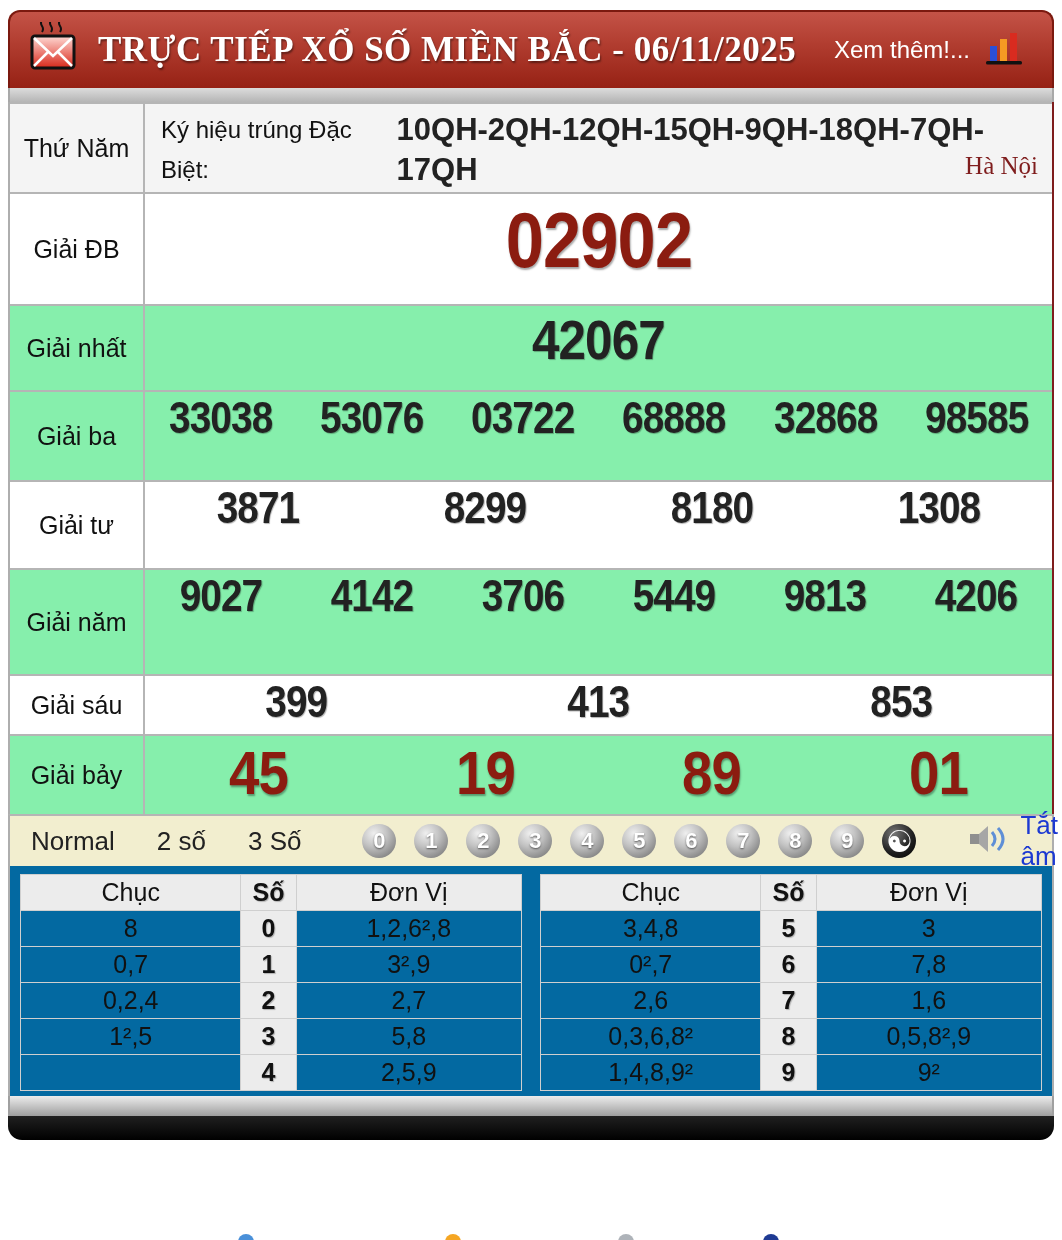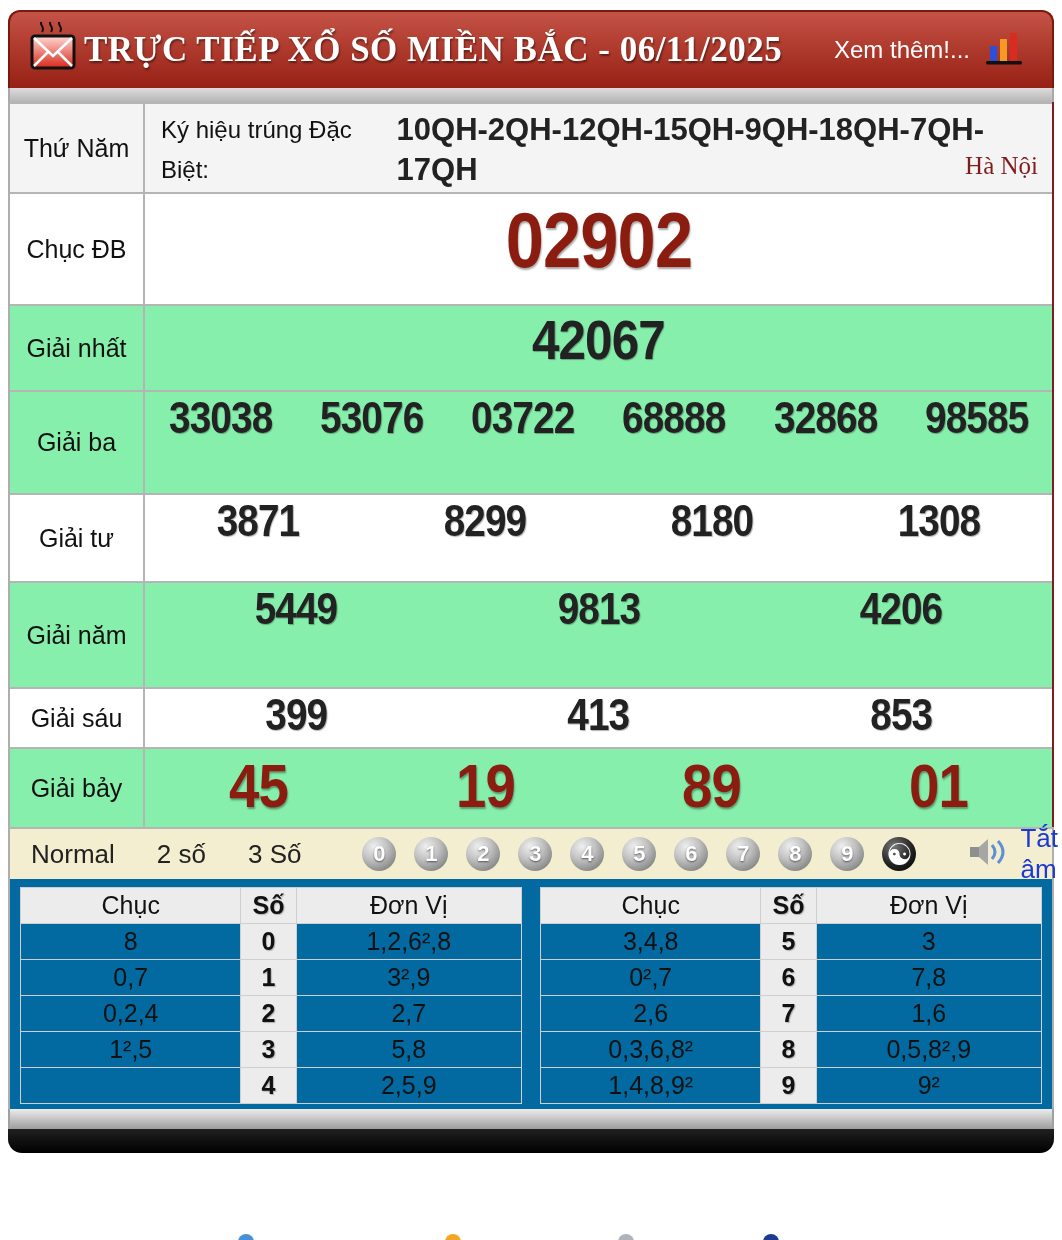--- a/index.html
+++ b/index.html
@@ -7,21 +7,21 @@
     font-family:"Liberation Sans", sans-serif; position:relative; }
   .widget { width:1046px; margin:10px 8px 0 8px; }
 
   
   .hdr { height:78px; border:2px solid #7b190f; border-bottom:none;
     border-radius:12px 12px 0 0;
     background:linear-gradient(180deg,#c45347 0%, #b23e31 40%, #962114 100%);
     display:flex; align-items:center; padding:0 18px; }
   .hdr-title { font-family:"Liberation Serif", serif; font-weight:bold;
     font-size:35px; color:#fff; text-shadow:1px 2px 2px rgba(0,0,0,.45);
-    margin-left:6px; letter-spacing:.5px; white-space:nowrap; }
+    margin-left:20px; letter-spacing:.5px; white-space:nowrap; }
   .hdr-more { margin-left:auto; color:#fff; font-size:24px; white-space:nowrap; }
   .hdr-chart { margin-left:14px; margin-right:10px; }
 
   
   .strip { height:14px; background:linear-gradient(#dcdcdc,#b5b5b5);
     border-left:2px solid #a9a9a9; border-right:2px solid #a9a9a9; }
 
   
   .ptable { border-left:2px solid #aeaeae; border-right:2px solid #7f1d1d; background:#fff; }
   .prow { display:flex; border-top:2px solid #b5b5b5; }
@@ -35,21 +35,21 @@
   .pnum { display:inline-block; font-weight:bold; color:#222;
     transform:scaleX(.88); letter-spacing:-1px;
     text-shadow:1px 1px 1px rgba(0,0,0,.3); line-height:1.2; }
   .n-std  { font-size:44px; }
   .n-1st  { font-size:56px; }
   .n-db   { font-size:78px; color:#8b1c10; text-shadow:1px 2px 2px rgba(0,0,0,.35); }
   .n-7th  { font-size:62px; color:#8b1c10; text-shadow:1px 2px 2px rgba(0,0,0,.35); }
   .r-db   { height:112px; }
   .r-1st  { height:86px; }
   .r-2nd  { height:64px; }
-  .r-3rd  { height:103px; }
+  .r-3rd  { height:90px; }
   .r-4th  { height:88px; }
   .r-5th  { height:106px; }
   .r-6th  { height:60px; }
   .r-7th  { height:80px; }
 
   
   .r-sign { height:90px; background:#f4f4f4; }
   .sign-body { position:relative; padding:6px 14px 4px 16px; line-height:40px; }
   .sign-prefix { font-size:24px; color:#111; }
   .sign-codes { font-size:31px; font-weight:bold; color:#222; letter-spacing:0; }
@@ -137,21 +137,21 @@
     <div class="prow r-sign">
       <div class="plabel">Thứ Năm</div>
       <div class="pbody sign-body">
         <span class="sign-prefix">Ký hiệu trúng Đặc Biệt: </span>
           <span class="sign-codes">10QH-2QH-12QH-15QH-9QH-18QH-7QH-17QH</span>
         <span class="sign-region">Hà Nội</span>
       </div>
     </div>
 
     <div class="prow r-db">
-      <div class="plabel">Chục ĐB</div>
+      <div class="plabel">Giải ĐB</div>
       <div class="pbody">
           <div class="pline">
             <div class="pcell">
         <span class="pnum n-db">02902</span>
       </div>
           </div>
         </div>
     </div>
 
     <div class="prow r-1st gray">
@@ -192,20 +192,25 @@
         <div class="pline">
           <div class="pcell"><span class="pnum n-std">8180</span></div>
           <div class="pcell"><span class="pnum n-std">1308</span></div>
         </div>
       </div>
     </div>
 
     <div class="prow r-5th gray">
       <div class="plabel">Giải năm</div>
       <div class="pbody">
+        <div class="pline">
+          <div class="pcell"><span class="pnum n-std">9027</span></div>
+          <div class="pcell"><span class="pnum n-std">4142</span></div>
+          <div class="pcell"><span class="pnum n-std">3706</span></div>
+        </div>
         <div class="pline">
           <div class="pcell"><span class="pnum n-std">5449</span></div>
           <div class="pcell"><span class="pnum n-std">9813</span></div>
           <div class="pcell"><span class="pnum n-std">4206</span></div>
         </div>
       </div>
     </div>
 
     <div class="prow r-6th">
       <div class="plabel">Giải sáu</div>

